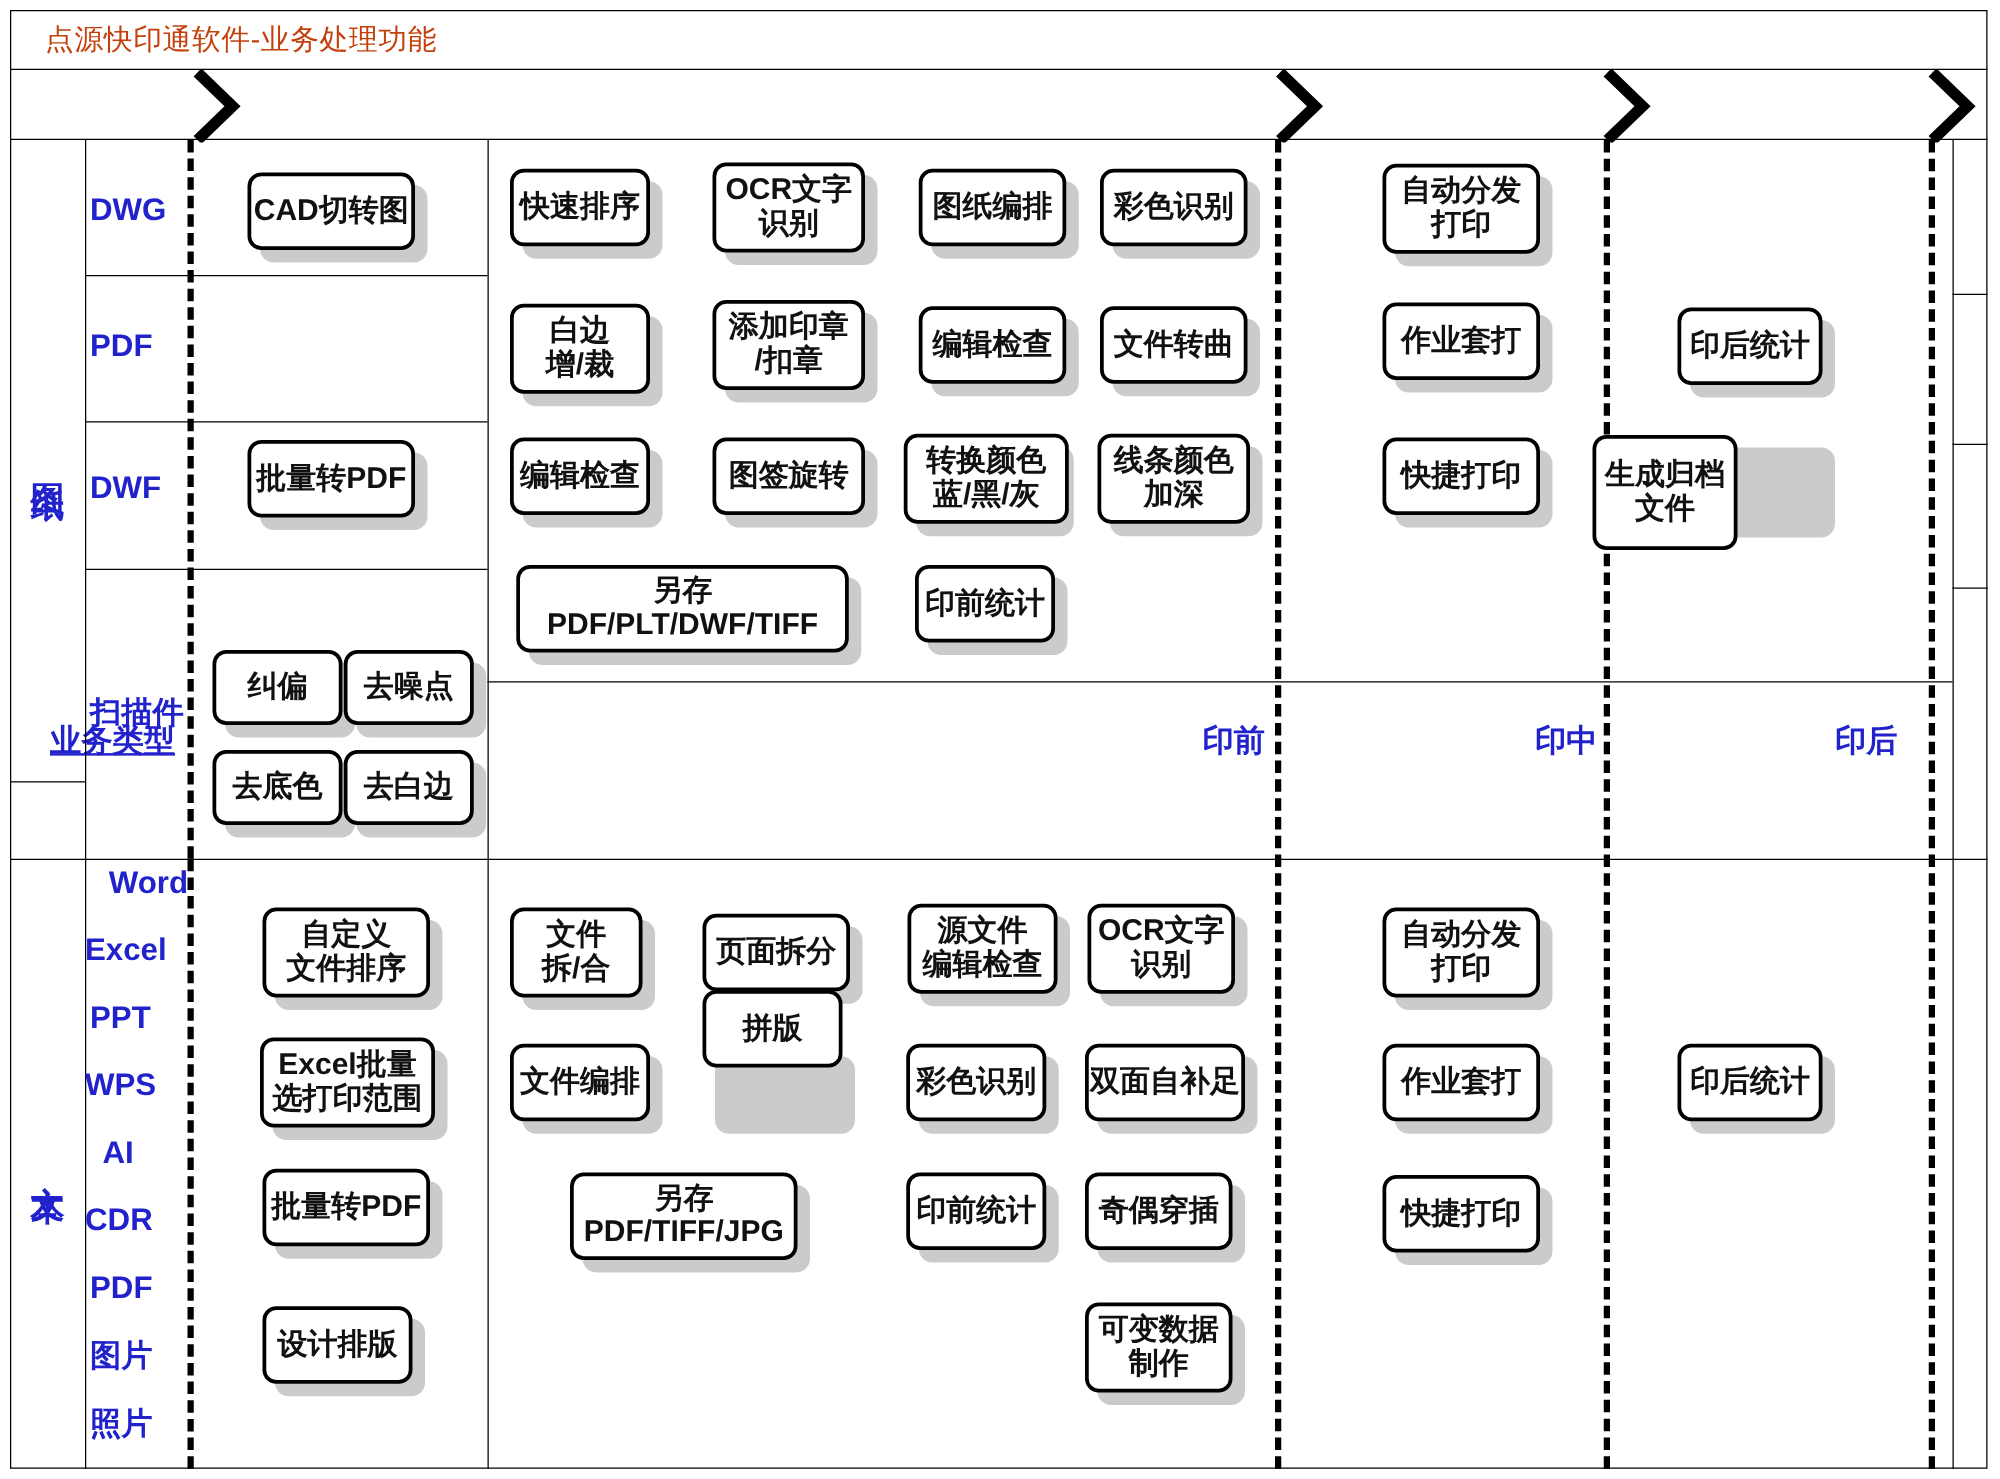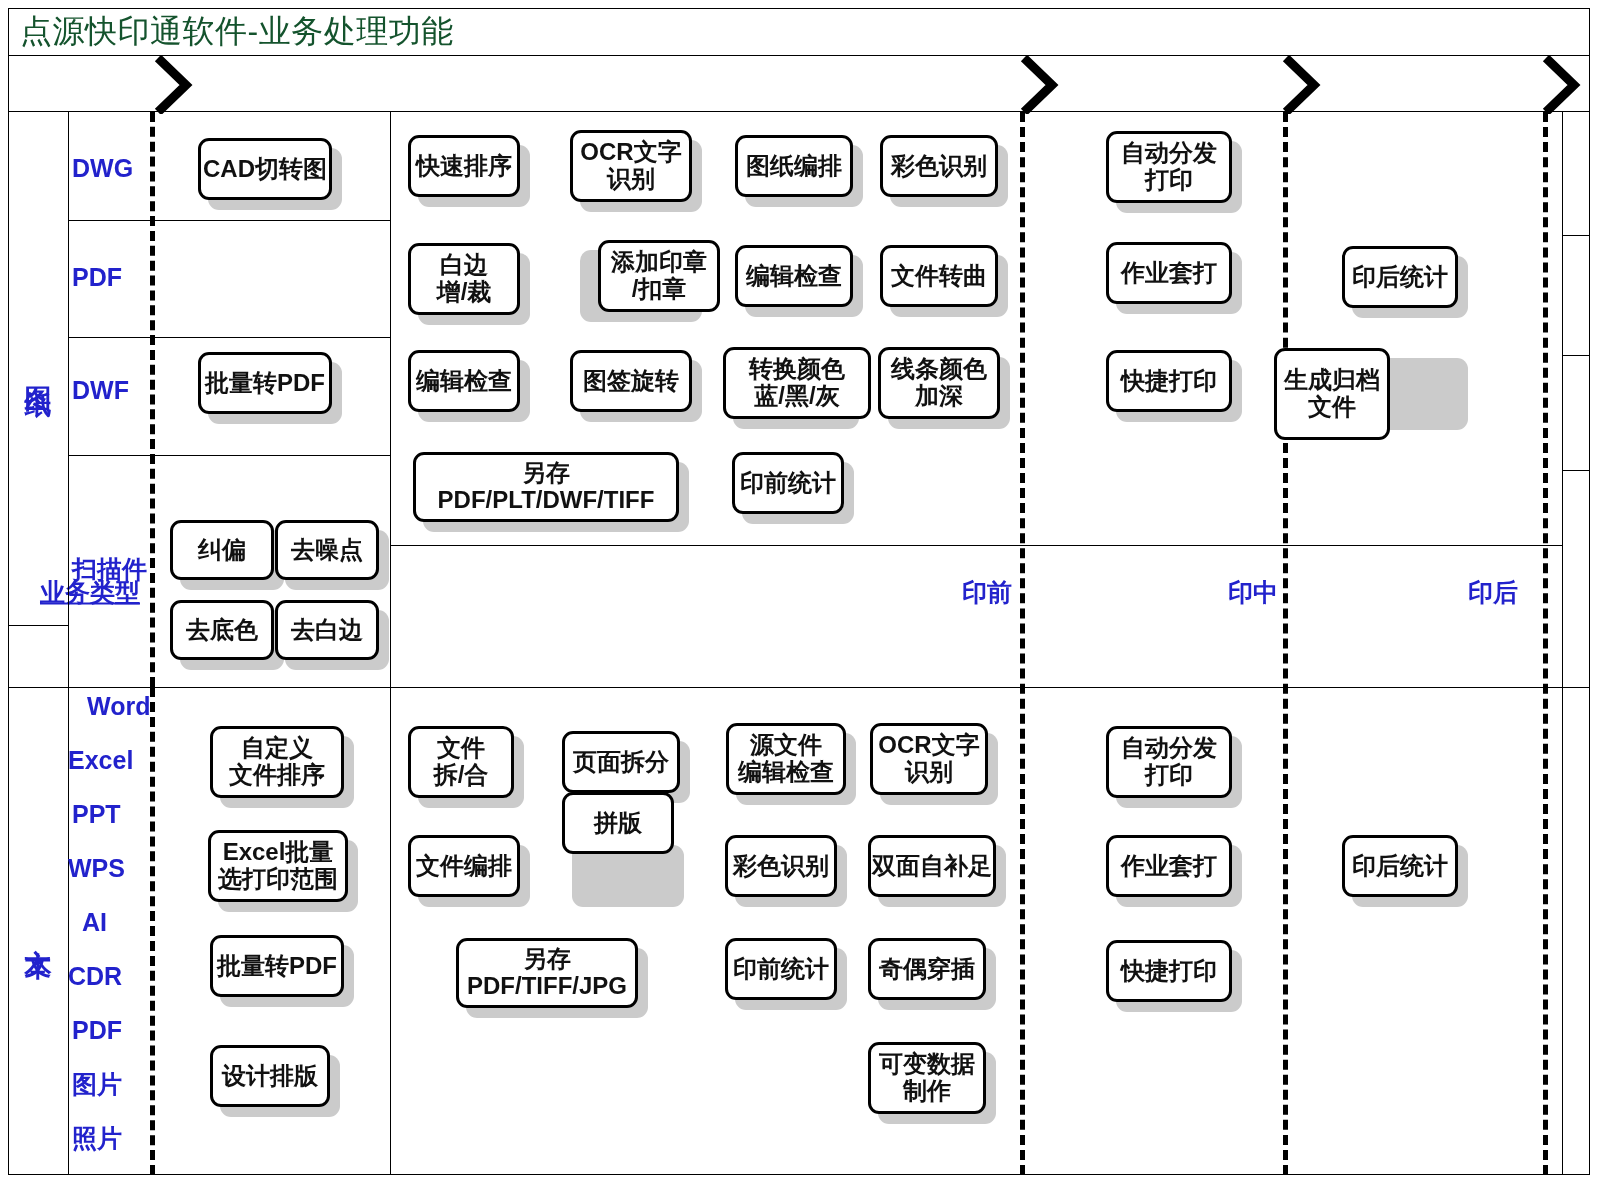--- a/index.html
+++ b/index.html
@@ -5,21 +5,21 @@
   html,body{margin:0;padding:0;background:#ffffff;}
   body{font-family:"Liberation Sans","DejaVu Sans",sans-serif;}
   #root{position:relative;width:1600px;height:1183px;background:#fff;overflow:hidden;}
 
   
   .frame{position:absolute;left:8px;top:8px;width:1582px;height:1167px;border:1.5px solid #000;box-sizing:border-box;}
 
   
   .titlebar{position:absolute;left:8px;top:8px;width:1582px;height:48px;box-sizing:border-box;
             border-bottom:1.5px solid #000;display:flex;align-items:center;}
-  .titlebar .t{font-size:32px;color:#14532d;padding-left:12px;letter-spacing:.5px;}
+  .titlebar .t{font-size:23px;color:#c2410c;padding-left:28px;letter-spacing:.5px;}
 
   
   .headband{position:absolute;left:8px;top:56px;width:1582px;height:56px;box-sizing:border-box;
             border-bottom:1.5px solid #000;}
   .phase-label{position:absolute;font-size:25px;font-weight:bold;color:#2222cc;white-space:nowrap;
                top:50%;transform:translateY(-50%);}
   .ul-label{text-decoration:underline;}
   .chev{position:absolute;top:56px;width:46px;height:56px;overflow:visible;}
   .chev svg{display:block;}
 
@@ -159,38 +159,38 @@
 
   <div class="shadow" style="left:890px;top:145px;width:118px;height:62px;"></div>
   <div class="chip" style="left:880px;top:135px;width:118px;height:62px;">彩色识别</div>
 
   <div class="shadow" style="left:418px;top:253px;width:112px;height:72px;"></div>
   <div class="chip" style="left:408px;top:243px;width:112px;height:72px;">
       <span>白边<br>增/裁</span>
     </div>
 
   <div class="shadow" style="left:580px;top:250px;width:122px;height:72px;"></div>
-  <div class="chip" style="left:570px;top:240px;width:122px;height:72px;margin-left:28px;">
+  <div class="chip" style="left:570px;top:240px;width:122px;height:72px;">
       <span>添加印章<br>/扣章</span>
     </div>
 
   <div class="shadow" style="left:745px;top:255px;width:118px;height:62px;"></div>
   <div class="chip" style="left:735px;top:245px;width:118px;height:62px;">编辑检查</div>
 
   <div class="shadow" style="left:890px;top:255px;width:118px;height:62px;"></div>
   <div class="chip" style="left:880px;top:245px;width:118px;height:62px;">文件转曲</div>
 
   <div class="shadow" style="left:418px;top:360px;width:112px;height:62px;"></div>
   <div class="chip" style="left:408px;top:350px;width:112px;height:62px;">编辑检查</div>
 
   <div class="shadow" style="left:580px;top:360px;width:122px;height:62px;"></div>
   <div class="chip" style="left:570px;top:350px;width:122px;height:62px;">图签旋转</div>
 
   <div class="shadow" style="left:733px;top:357px;width:126px;height:72px;"></div>
-  <div class="chip" style="left:723px;top:347px;width:148px;height:72px;">
+  <div class="chip" style="left:723px;top:347px;width:132px;height:72px;">
       <span>转换颜色<br>蓝/黑/灰</span>
     </div>
 
   <div class="shadow" style="left:888px;top:357px;width:122px;height:72px;"></div>
   <div class="chip" style="left:878px;top:347px;width:122px;height:72px;">
       <span>线条颜色<br>加深</span>
     </div>
 
   <div class="shadow" style="left:423px;top:462px;width:266px;height:70px;"></div>
   <div class="chip" style="left:413px;top:452px;width:266px;height:70px;">

